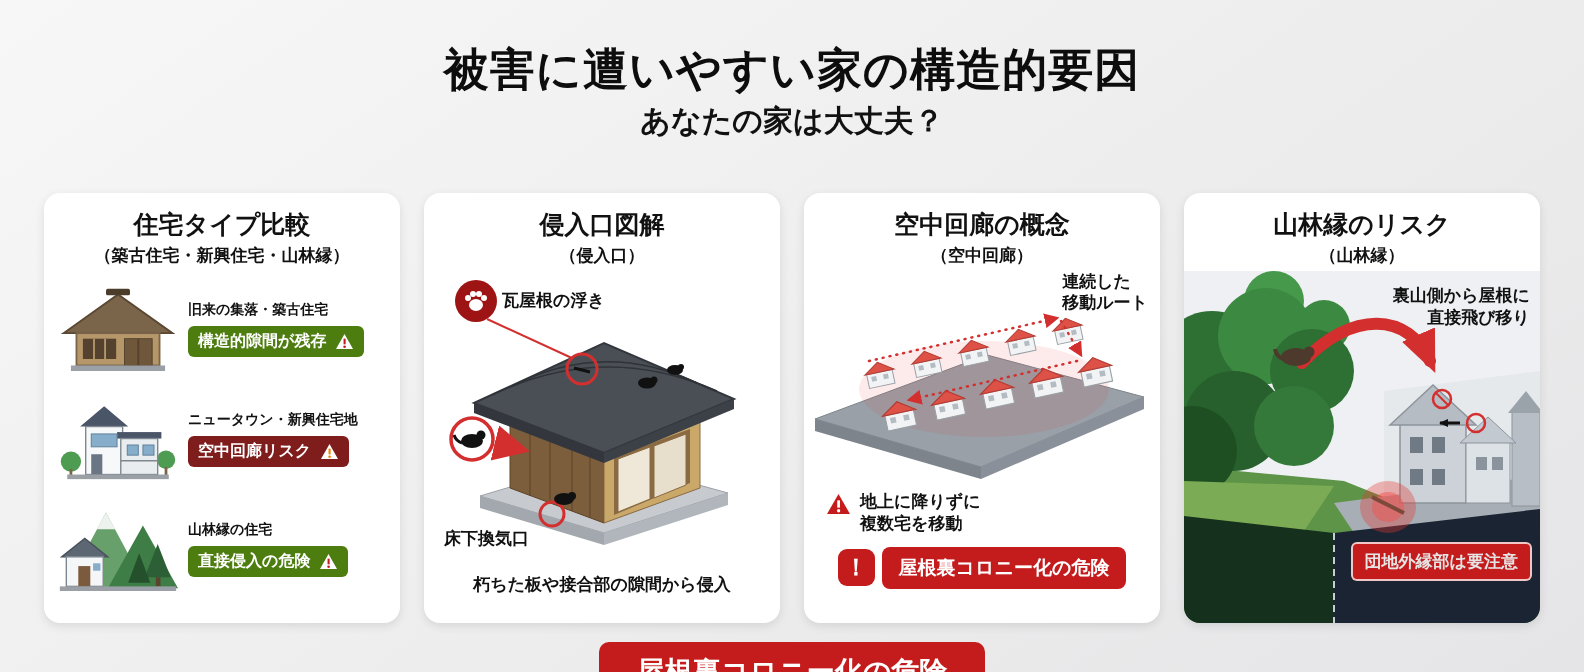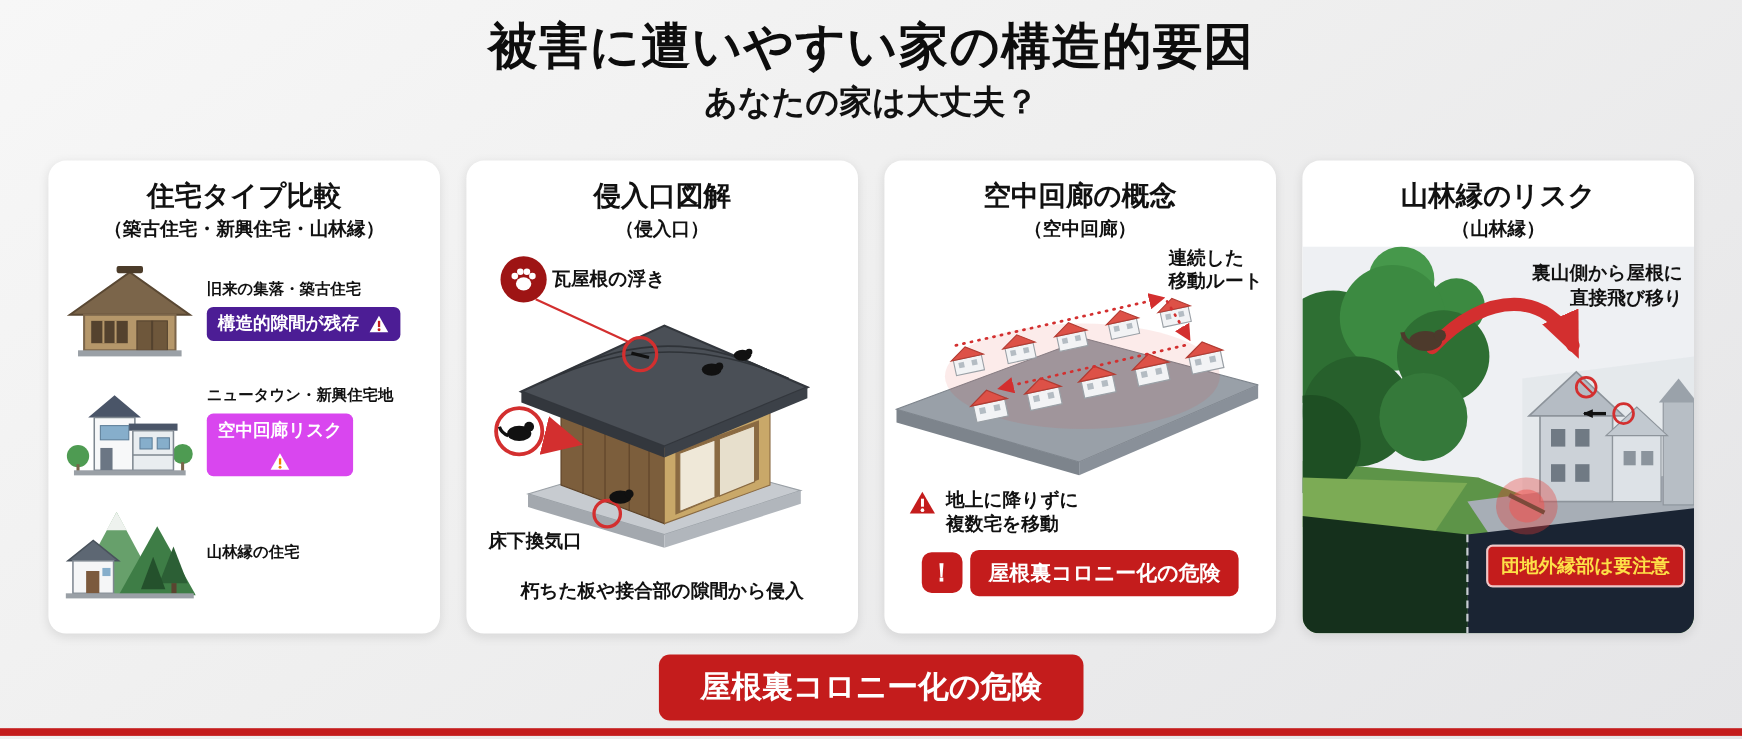--- a/index.html
+++ b/index.html
@@ -2,43 +2,43 @@
 <html><head>
 <meta charset="utf-8">
 <style>
   * { margin:0; padding:0; box-sizing:border-box; }
   html,body { width:1584px; height:672px; overflow:hidden; }
   body {
     font-family:"Liberation Sans","DejaVu Sans",sans-serif;
     background:linear-gradient(145deg,#f7f7f7 0%,#efefef 45%,#e5e5e7 100%);
     color:#111;
   }
-  .header { text-align:center; padding-top:16px; }
+  .header { text-align:center; padding-top:4px;margin-top:40px; }
   .title { font-size:45px; font-weight:900; letter-spacing:1px; color:#0d0d0d; line-height:1.15; }
   .subtitle { font-size:30px; font-weight:800; margin-top:5px; }
 
   .cards { display:flex; gap:24px; padding:32px 44px 0; }
   .card {
     flex:1; height:430px; background:#fff; border-radius:16px; position:relative;
-    box-shadow:0 3px 10px rgba(0,0,0,.10); overflow:hidden;
+    box-shadow:0 3px 10px rgba(0,0,0,.10); overflow:hidden;margin-top:19px;
   }
   .card-title { font-size:25px; font-weight:800; text-align:center; margin-top:15px; }
   .card-sub { font-size:17px; font-weight:700; text-align:center; margin-top:3px; }
 
   
   .types { margin-top:18px; display:flex; flex-direction:column; gap:22px; padding:0 14px; }
   .type-row { display:flex; align-items:center; gap:10px; }
   .type-icon { width:120px; height:88px; flex:none; }
   .type-icon svg { width:100%; height:100%; }
   .type-info { display:flex; flex-direction:column; gap:7px; }
   .type-label { font-size:14px; font-weight:700; }
   .badge { display:inline-flex; align-items:center; gap:9px; color:#fff; font-weight:800;
            font-size:16px; padding:5px 10px; border-radius:6px; width:max-content; }
-  .badge-red { background:#4c1d95; }
-  .badge-orange { background:#d946ef;flex-direction:column; }
+  .badge-red { background:#4d7c0f; }
+  .badge-orange { background:#7f1d1d; }
   .badge svg { width:19px; height:17px; }
   .badge-red .bang { fill:#c41c1c; }
   .badge-orange .bang { fill:#ef8200; }
 
   .lbl { position:absolute; font-weight:800; font-size:17px; color:#111; }
   .pre { white-space:pre-line; }
 
   
   .illu2 { position:relative; height:300px; margin-top:4px; }
   .illu2 > svg { position:absolute; left:8px; top:0; width:340px; height:300px; }
@@ -56,21 +56,21 @@
   .badge3 { display:flex; justify-content:center; align-items:center; gap:7px; margin-top:12px; }
   .excl { width:37px; height:37px; background:#c41c1c; border-radius:9px; color:#fff;
           font-weight:900; font-size:23px; display:flex; align-items:center; justify-content:center; }
   .pill3 { background:#c41c1c; color:#fff; font-weight:800; font-size:19px;
            padding:8px 17px; border-radius:8px; }
 
   
   .illu4 { position:absolute; top:78px; left:0; right:0; bottom:0; }
   .illu4 > svg { width:100%; height:100%; display:block; }
   .jump-lbl { top:14px; right:10px; text-align:right; line-height:1.3; }
-  .badge4 { position:absolute; right:8px; bottom:42px; background:#c41c1c; color:#fde047;
+  .badge4 { position:absolute; right:8px; bottom:42px; background:#c41c1c; color:#e5e5e5;
             font-size:17px; font-weight:800; padding:6px 12px; border-radius:6px;
             border:2px solid rgba(255,255,255,.75); }
 
   
   .footer { position:relative; height:100px; display:flex; justify-content:center;
             align-items:flex-start; padding-top:19px; }
   .ribbon { background:#c41c1c; color:#fff; font-size:28px; font-weight:800;
             padding:11px 38px; border-radius:10px; position:relative; z-index:2; }
   .bottom-line { position:absolute; left:0; bottom:7px; width:100%; height:7px; background:#c41c1c; }
 </style>
@@ -159,20 +159,28 @@
             <polygon points="88,52 100,84 76,84" fill="#24512c"></polygon>
             <polygon points="4,56 29,36 54,56" fill="#5d6773" stroke="#49525c" stroke-width="1.5"></polygon>
             <rect x="9" y="56" width="40" height="32" fill="#f5f6f7" stroke="#7e8790" stroke-width="1.5"></rect>
             <rect x="22" y="66" width="13" height="22" fill="#7c5a3d"></rect>
             <rect x="38" y="63" width="8" height="8" fill="#86aecb"></rect>
             <rect x="2" y="88" width="126" height="5" fill="#9aa0a6"></rect>
           </svg>
         </div>
         <div class="type-info">
           <div class="type-label">山林縁の住宅</div>
+          <div class="badge badge-red">
+            <span>直接侵入の危険</span>
+            <svg viewBox="0 0 20 18">
+                <polygon points="10,1 19,17 1,17" fill="#fff"></polygon>
+                <rect x="9" y="6" width="2.2" height="6" class="bang"></rect>
+                <circle cx="10.1" cy="14.6" r="1.4" class="bang"></circle>
+              </svg>
+          </div>
         </div>
       </div>
 
     </div>
   </div>
 
   <div class="card">
     <div class="card-title">侵入口図解</div>
     <div class="card-sub">（侵入口）</div>
     <div class="illu2">

